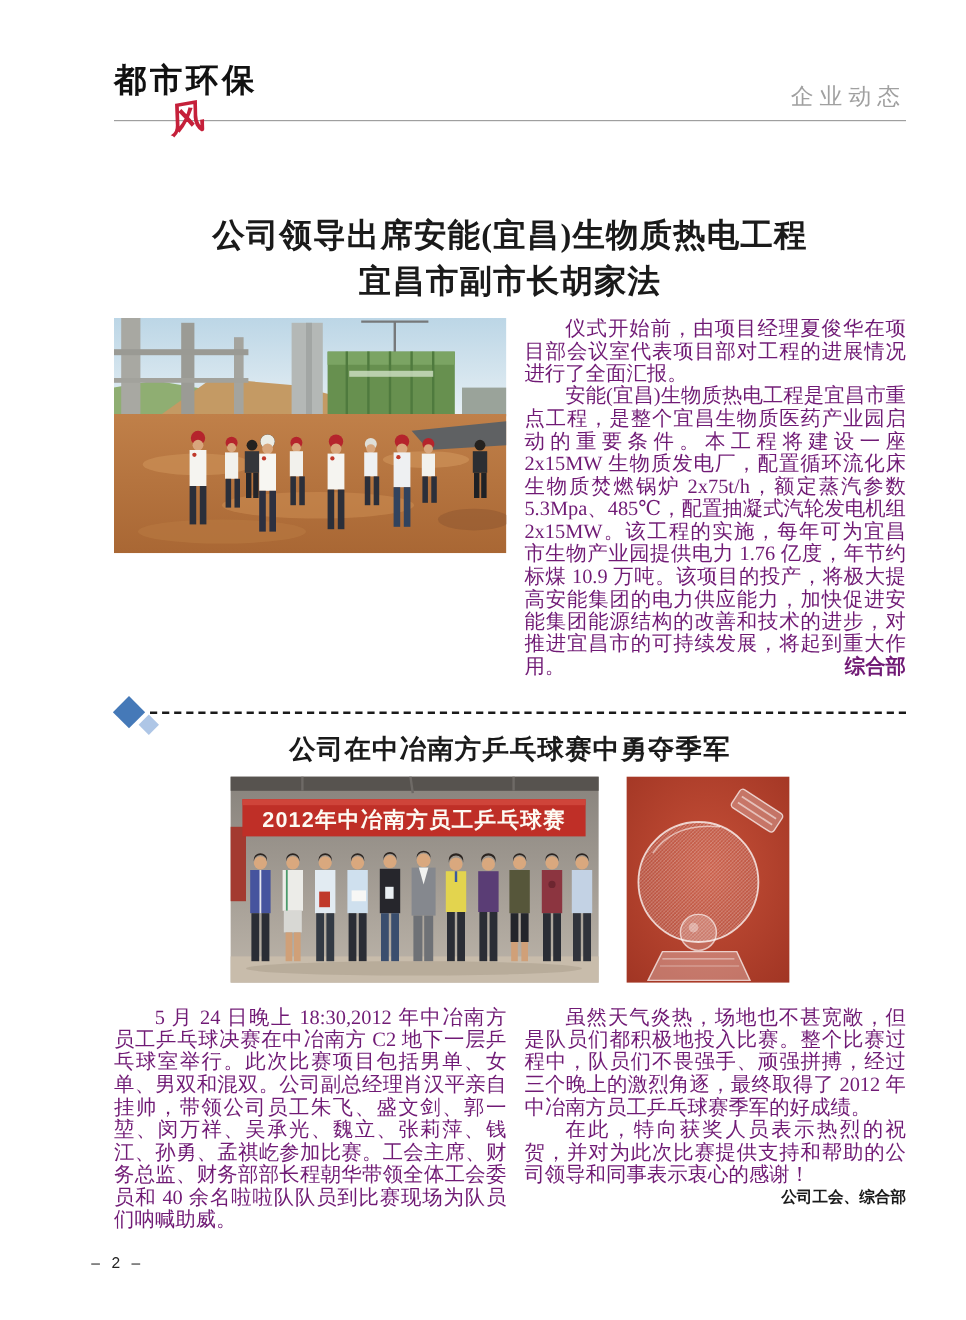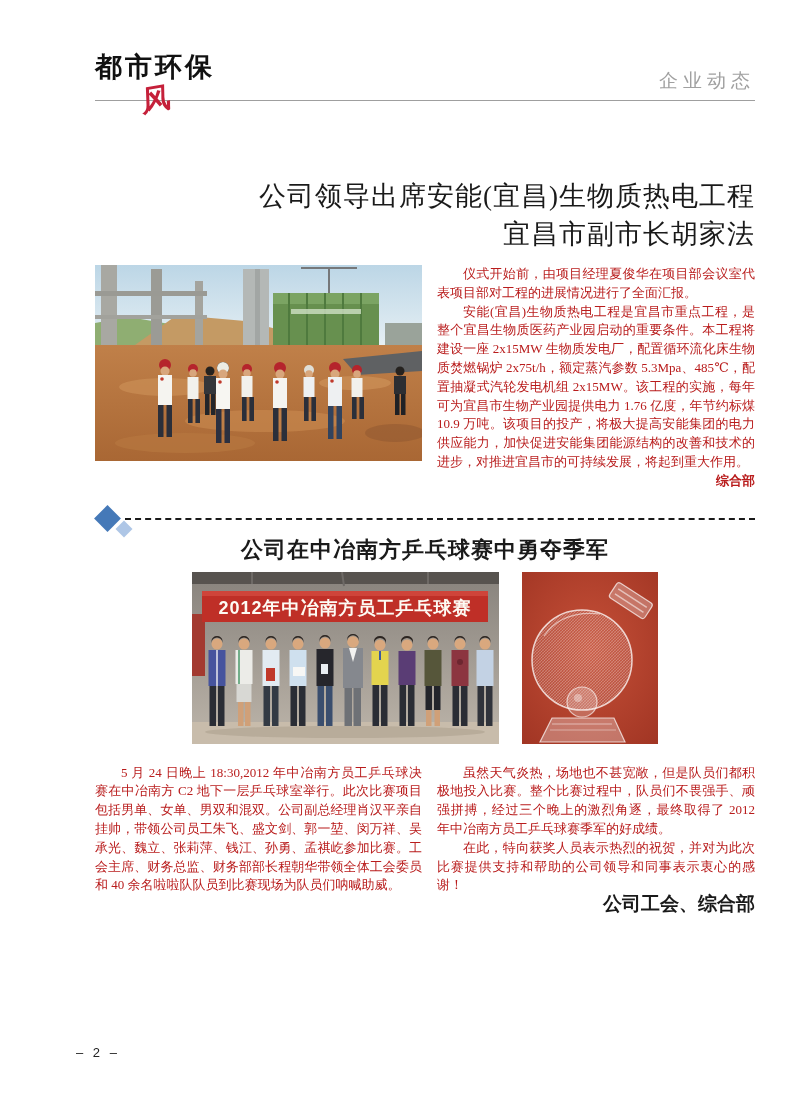--- a/index.html
+++ b/index.html
@@ -30,40 +30,40 @@
     display:inline-block;color:#c5203a;font-weight:bold;font-size:29px;
     transform:rotate(-10deg) skewX(-8deg);margin-left:3px;line-height:1;
   }
   .section-label{
     font-family:"Liberation Sans","DejaVu Sans",sans-serif;
     color:#a0a0a0;font-size:19px;letter-spacing:5px;
   }
   
   .title1{
     margin:76px 0 12px 0;
-    text-align:right;font-weight:normal;font-size:27px;line-height:38px;
+    text-align:center;font-weight:bold;font-size:27px;line-height:38px;
     letter-spacing:1px;
   }
   .title2{
     margin:6px 0 0 0;
     text-align:center;font-weight:bold;font-size:22px;line-height:34px;
     letter-spacing:1px;
   }
   
   .article{display:flex;gap:15px;}
   .col-left{width:327px;flex:0 0 327px;}
   .col-right{flex:1;min-width:0;}
   .body{
-    font-size:13px;line-height:18.8px;text-align:justify;
-    text-indent:2em;margin:0;color:#b91c1c;
+    font-size:17px;line-height:18.8px;text-align:justify;
+    text-indent:2em;margin:0;color:#701a75;
   }
   .photo{display:block;}
   .cap-space{margin-top:7px;}
   .byline{font-weight:bold;float:right;}
-  .byline-line{font-weight:bold;text-align:right;margin:0;font-size:19px;line-height:18.8px;}
+  .byline-line{font-weight:bold;text-align:right;margin:0;font-size:13px;line-height:18.8px;}
   
   .divider{position:relative;height:14px;margin-top:22px;}
   .divider .dashes{
     position:absolute;left:30px;right:0;top:5px;
     border-top:2px dashed #1a1a1a;
   }
   .diamond{position:absolute;display:block;}
   .diamond.big{width:19px;height:19px;background:#4579b8;left:3px;top:-4px;transform:rotate(45deg);}
   .diamond.small{width:12px;height:12px;background:#aec6e6;left:23px;top:10px;transform:rotate(45deg);}
   

